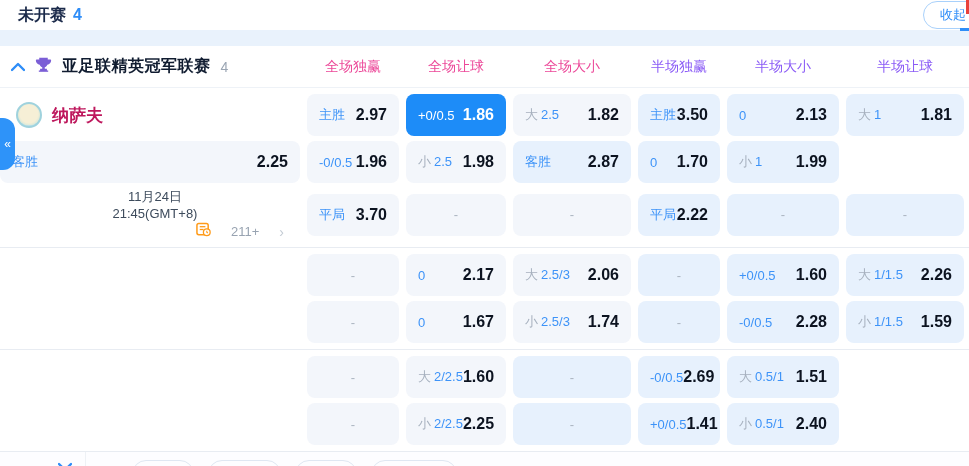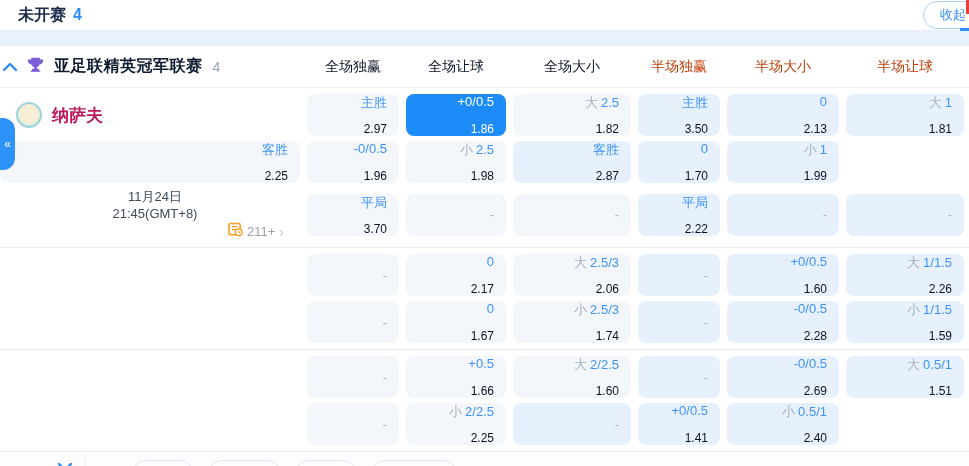--- a/index.html
+++ b/index.html
@@ -29,57 +29,57 @@
   .panel { background:#fff; position:relative; }
   .grid-row {
     display:grid;
     grid-template-columns:300px 92px 100px 118px 82px 112px 118px;
     column-gap:7px;
     align-items:center;
     padding-right:6px;
   }
 
   .league-row { height:42px; border-bottom:1px solid #eef2f7; }
-  .league-info { display:flex; align-items:center; padding-left:3px; gap:10px; }
+  .league-info { display:flex; align-items:center; padding-left:11px; gap:10px; }
   .chev-up { color:#2e8df8; display:inline-flex; cursor:pointer; }
   .league-name { font-size:16px; font-weight:700; color:#101c30; letter-spacing:.5px; }
   .league-count { font-size:14px; color:#9aa5b3; }
-  .head-cell { text-align:center; font-size:14px; color:#0f172a; }
-  .head-cell.half { color:#c2410c; cursor:pointer; }
+  .head-cell { text-align:center; font-size:14px; color:#ec4899; }
+  .head-cell.half { color:#8b5cf6; cursor:pointer; }
 
   .group { padding:6px 0 1px 0; }
   .group + .group { border-top:1px solid #e8ecf2; }
   .odds-row { margin-bottom:5px; }
 
   
   .cell {
-    height:42px; border-radius:8px; display:flex; align-items:flex-end;
-    justify-content:space-between; padding:0 12px; cursor:pointer;flex-direction:column;
+    height:42px; border-radius:8px; display:flex; align-items:center;
+    justify-content:space-between; padding:0 12px; cursor:pointer;
   }
   .cell.full { background:#f3f6fb; }
   .cell.half { background:#e7f1fd; }
   .cell.selected { background:#1d8cf8; }
   .cell .lbl { font-size:13px; display:flex; gap:3px; align-items:baseline; }
   .cell .lbl .g { color:#a6b0be; }
   .cell .lbl .b { color:#3d93f8; }
-  .cell .val { font-size:12px; font-weight:400; color:#0c1320; }
+  .cell .val { font-size:16px; font-weight:700; color:#0c1320; }
   .cell.selected .lbl .g, .cell.selected .lbl .b, .cell.selected .val { color:#fff; }
   .cell.dash { justify-content:center; cursor:default; }
   .cell .dash-mark { color:#aab4c0; font-size:13px; }
 
   
   .team { display:flex; align-items:center; padding-left:16px; gap:10px; }
   .logo { width:26px; height:26px; border-radius:50%; flex:0 0 auto; }
   .logo-home { background:radial-gradient(circle at 50% 45%, #f6efd6 55%, #dce9d8 70%, #bfe0e8 71%); border:2px solid #9fd2dd; }
   .logo-away { background:radial-gradient(circle at 50% 50%, #c32127 28%, #6e1013 60%, #3c0a0c 100%); border:2px solid #2e0renov0709; border:2px solid #2e0709; }
   .team-name { font-size:17px; font-weight:700; color:#be185d; }
   .team-name.away { color:#2e8df8; font-size:16px; }
   .date-slot { display:flex; width:100%; padding-left:10px;flex-direction:column; }
   .date-block { text-align:center; font-size:13px; color:#3d4b5c; line-height:17px; }
-  .markets { margin-left:auto; margin-right:16px; display:flex; align-items:center; gap:4px; cursor:pointer; }
+  .markets { margin-left:auto; margin-right:16px; display:flex; align-items:center; gap:20px; cursor:pointer; }
   .markets .m-count { color:#98a3b1; font-size:13px; }
   .markets .m-chev { color:#c3cbd4; font-size:14px; }
 
   
   .side-tab {
     position:absolute; left:0; top:118px; width:15px; height:52px;
     background:#2e93f9; border-radius:0 12px 12px 0; color:#fff;
     display:flex; align-items:center; justify-content:center;
     font-size:12px; cursor:pointer; z-index:5;
   }
@@ -349,26 +349,20 @@
           </div>
         </div>
         <div class="group">
           <div class="grid-row odds-row">
             <div></div>
             <div class="cell full dash">
               <span class="dash-mark">-</span>
             </div>
             <div class="cell full">
               <span class="lbl">
-                <span class="b">+0.5</span>
-              </span>
-              <span class="val">1.66</span>
-            </div>
-            <div class="cell full">
-              <span class="lbl">
                 <span class="g">大</span>
                 <span class="b">2/2.5</span>
               </span>
               <span class="val">1.60</span>
             </div>
             <div class="cell half dash">
               <span class="dash-mark">-</span>
             </div>
             <div class="cell half">
               <span class="lbl">

